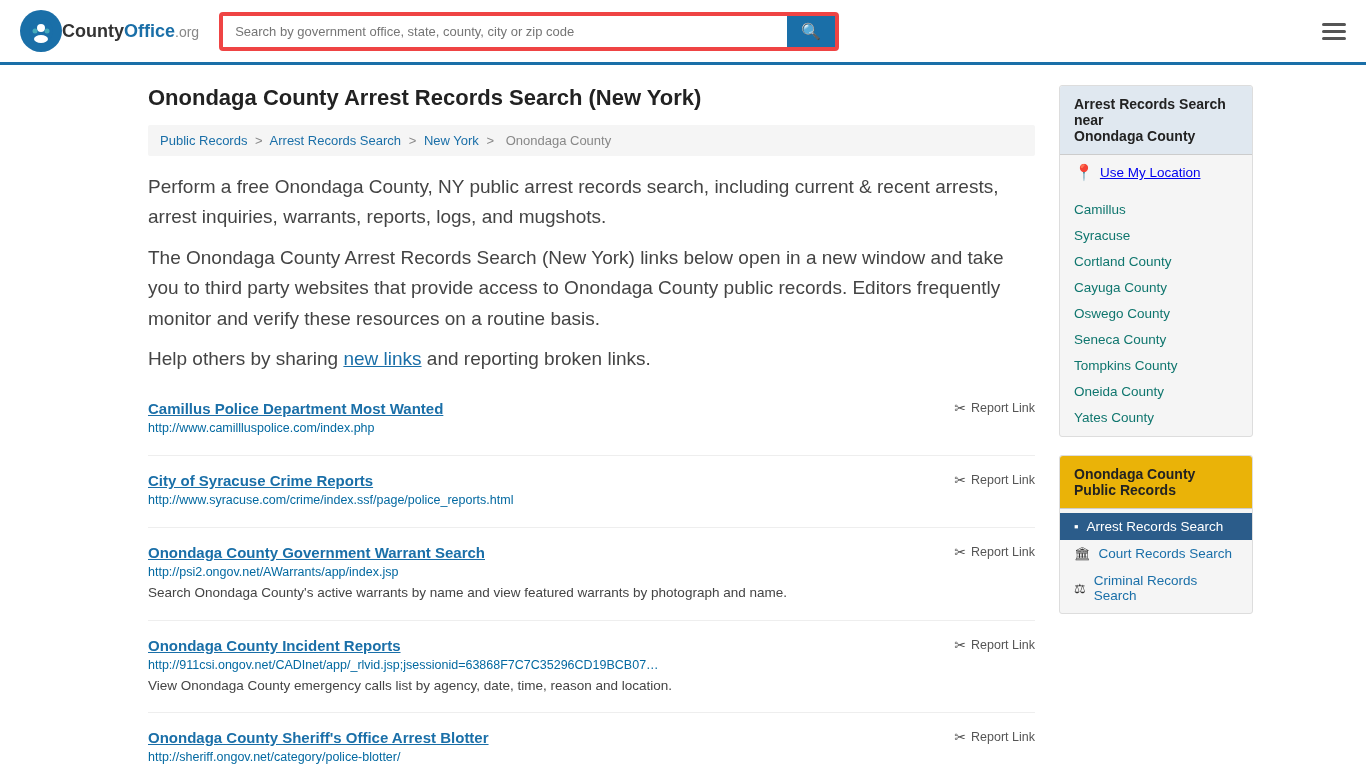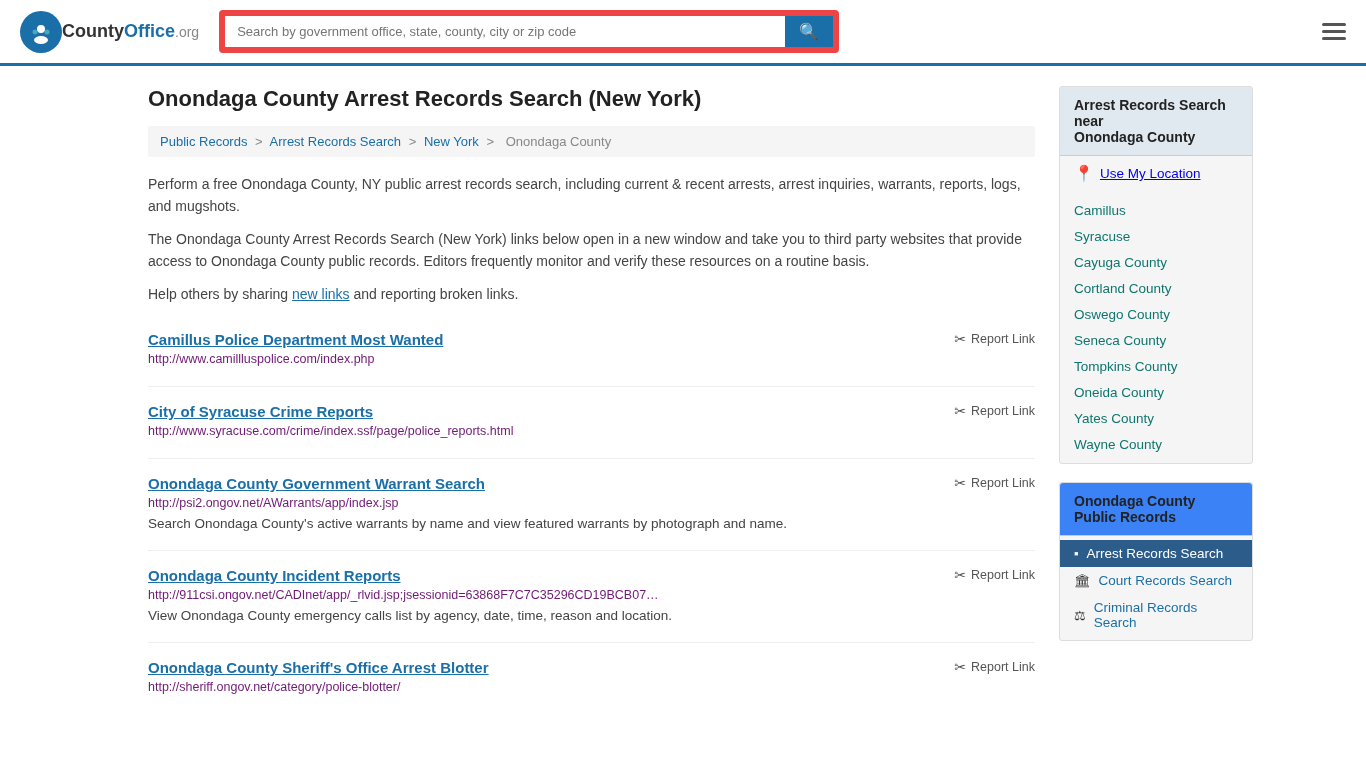--- a/index.html
+++ b/index.html
@@ -26,21 +26,21 @@
       display: flex; align-items: center; justify-content: center;
       color: #fff; font-size: 18px; font-weight: bold;
     }
     .logo-text { font-size: 18px; color: #333; font-weight: bold; }
     .logo-text span { color: #1a6fa8; }
     .logo-text .org { color: #888; font-weight: normal; font-size: 14px; }
     .search-bar {
       flex: 1;
       max-width: 620px;
       display: flex;
-      border: 6px solid #ef4444;
+      border: 4px solid #ef4444;
       border-radius: 4px;
       overflow: hidden;
     }
     .search-bar input {
       flex: 1;
       padding: 8px 12px;
       border: none;
       outline: none;
       font-size: 13px;
       color: #888;
@@ -87,21 +87,21 @@
       padding: 8px 12px;
       font-size: 13px;
       color: #666;
       margin-bottom: 16px;
       border-radius: 2px;
     }
     .breadcrumb a { color: #1a6fa8; text-decoration: none; }
     .breadcrumb span { color: #888; margin: 0 4px; }
 
     
-    .description { font-size: 14px; line-height: 1.6; color: #444; margin-bottom: 10px; }
+    .description { font-size: 19px; line-height: 1.6; color: #444; margin-bottom: 10px; }
     .description a { color: #1a6fa8; }
 
     
     .result-item { border-bottom: 1px solid #eee; padding: 16px 0; }
     .result-item:last-child { border-bottom: none; }
     .result-title a {
       font-size: 15px;
       font-weight: bold;
       color: #1a6fa8;
       text-decoration: underline;
@@ -116,21 +116,21 @@
       display: flex;
       align-items: center;
       gap: 5px;
       font-size: 12.5px;
       color: #555;
       cursor: pointer;
       white-space: nowrap;
       margin-left: 10px;
     }
     .report-link .scissors-icon { font-size: 14px; }
-    .result-url { color: #701a75; font-size: 12.5px; margin: 4px 0; }
+    .result-url { color: #0369a1; font-size: 12.5px; margin: 4px 0; }
     .result-desc { font-size: 13.5px; color: #444; line-height: 1.5; }
 
     
     .sidebar-box {
       background: #f5f5f5;
       border: 1px solid #ddd;
       border-radius: 3px;
       margin-bottom: 18px;
     }
     .sidebar-box-title {
@@ -147,21 +147,21 @@
     .sidebar-list li a { color: #0f766e; text-decoration: none; font-size: 13.5px; }
     .use-location {
       display: flex; align-items: center; gap: 6px;
       padding: 8px 14px;
       color: #1a6fa8; font-size: 13.5px; cursor: pointer;
     }
     .location-dot { color: #222; font-size: 16px; }
 
     
     .pub-records-title {
-      background: #3b82f6;
+      background: #eab308;
       padding: 10px 14px;
       font-size: 14px;
       font-weight: bold;
       color: #222;
       border-bottom: 1px solid #ccc;
       border-radius: 3px 3px 0 0;
     }
     .pub-records-list { list-style: none; padding: 4px 0; }
     .pub-records-list li {
       padding: 6px 14px;
@@ -305,28 +305,27 @@
       <div class="sidebar-box-title">
         Arrest Records Search near<br>Onondaga County
       </div>
       <div class="use-location">
         <span class="location-dot">📍</span>
         <a href="#">Use My Location</a>
       </div>
       <ul class="sidebar-list" id="nearby-list">
           <li><a href="#">Camillus</a></li>
           <li><a href="#">Syracuse</a></li>
+          <li><a href="#">Cortland County</a></li>
           <li><a href="#">Cayuga County</a></li>
-          <li><a href="#">Cortland County</a></li>
           <li><a href="#">Oswego County</a></li>
           <li><a href="#">Seneca County</a></li>
           <li><a href="#">Tompkins County</a></li>
           <li><a href="#">Oneida County</a></li>
           <li><a href="#">Yates County</a></li>
-          <li><a href="#">Wayne County</a></li>
         </ul>
     </div>
 
     <div class="sidebar-box">
       <div class="pub-records-title">Onondaga County Public Records</div>
       <ul class="pub-records-list" id="public-records-list">
           <li class="active">
             <span class="pr-icon">▪</span>
             <a href="#">Arrest Records Search</a>
           </li>

